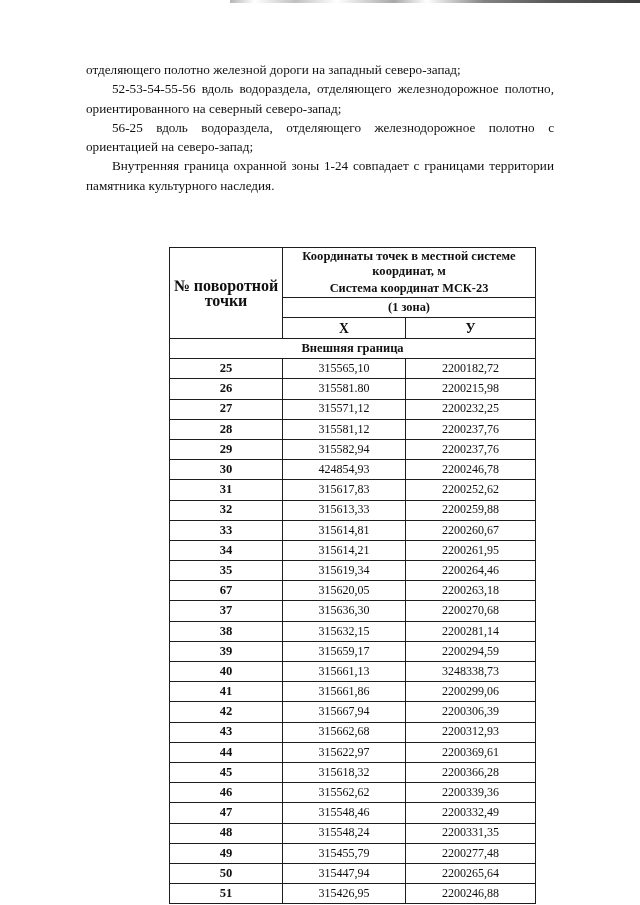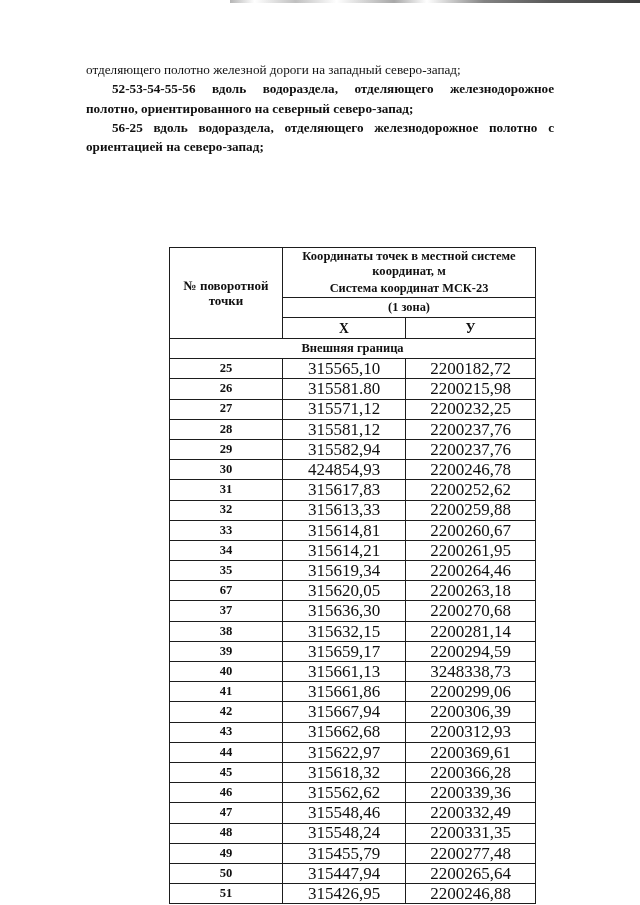--- a/index.html
+++ b/index.html
@@ -58,21 +58,20 @@
   .prose p {
     margin: 0;
     font-size: 13.2px;
     line-height: 19.3px;
     text-align: justify;
     text-justify: inter-word;
     letter-spacing: 0.0px;
   }
   .prose p.indent {
     text-indent: 26px;
-    font-weight: bold;
   }
   .prose p.nohang {
     text-indent: 0;
   }
 
   
   .doc-title {
     position: absolute;
     left: 110px;
     top: 193px;
@@ -105,21 +104,21 @@
     border: 1px solid #1d1d1d;
     padding: 1px 2px;
     text-align: center;
     vertical-align: middle;
     line-height: 15.4px;
   }
   table.coords th {
     font-weight: bold;
   }
   th.h-num {
-    font-size: 13px;
+    font-size: 16px;
     padding: 3px 4px;
   }
   th.h-coords {
     font-size: 12.6px;
     padding: 3px 6px 2px;
   }
   th.h-coords .sub {
     display: block;
     font-weight: bold;
     font-size: 12.4px;
@@ -145,35 +144,36 @@
     height: 17px;
   }
   td.pt {
     font-weight: bold;
     font-size: 12.6px;
     height: 17.2px;
     margin-top: 32px;
   }
   td.val {
     font-weight: normal;
-    font-size: 17px;
+    font-size: 12px;
     height: 17.2px;
   }
 </style>
 </head>
 <body>
 
 <div class="scan-edge"></div>
 
 <div class="page">
 
   <div class="prose">
     <p class="nohang">отделяющего полотно железной дороги на западный северо-запад;</p>
     <p class="indent">52-53-54-55-56 вдоль водораздела, отделяющего железнодорожное полотно, ориентированного на северный северо-запад;</p>
     <p class="indent">56-25 вдоль водораздела, отделяющего железнодорожное полотно с ориентацией на северо-запад;</p>
+    <p class="indent">Внутренняя граница охранной зоны 1-24 совпадает с границами территории памятника культурного наследия.</p>
   </div>
 
 
   <div class="table-wrap">
     <table class="coords">
       <colgroup>
         <col class="c-num">
         <col class="c-x">
         <col class="c-y">
       </colgroup>

